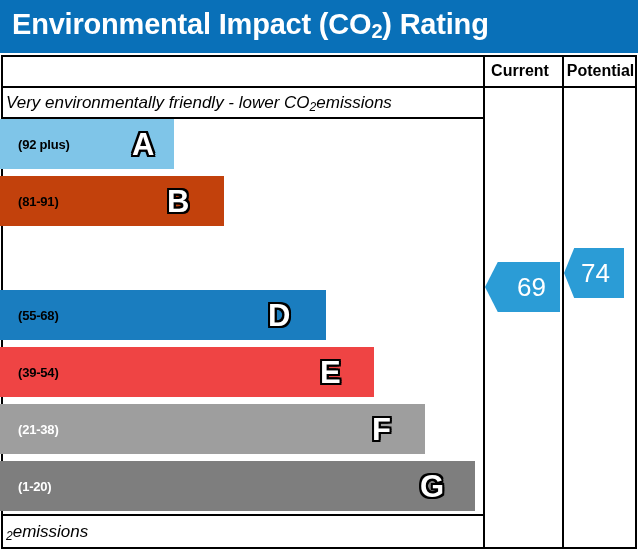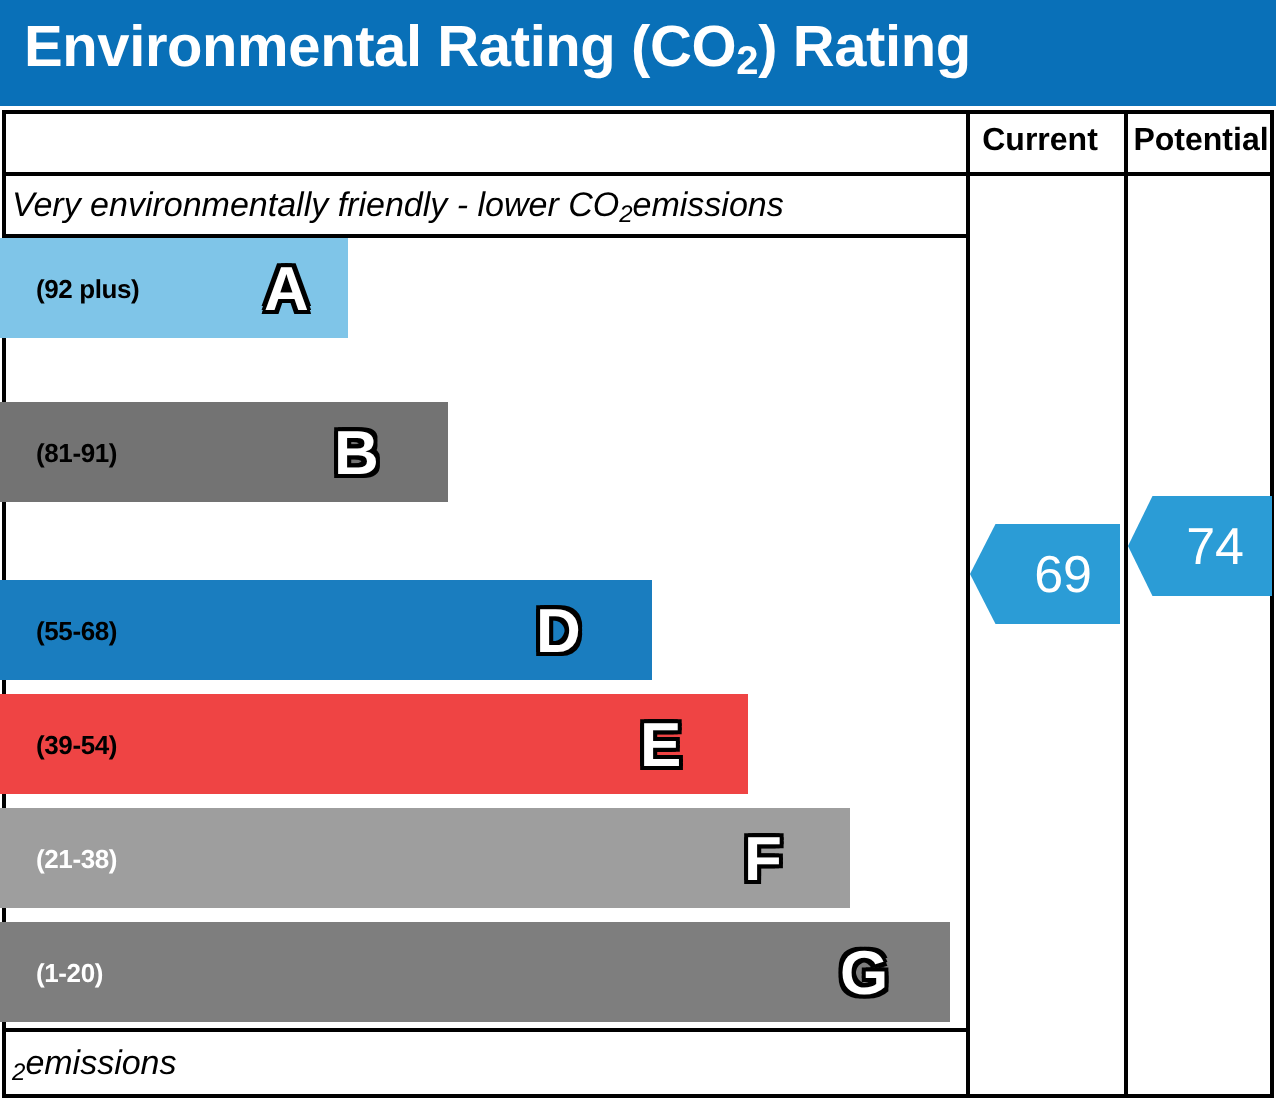--- a/index.html
+++ b/index.html
@@ -177,21 +177,21 @@
     -webkit-text-stroke: 2.4px #000000;
     paint-order: stroke fill;
     text-shadow:
       -2px -2px 0 #000, 2px -2px 0 #000,
       -2px  2px 0 #000, 2px  2px 0 #000,
        0   -2px 0 #000, 0    2px 0 #000,
       -2px  0   0 #000, 2px  0   0 #000;
   }
 
   .band-a { top: 0px;   width: 174px; background: #7FC5E8; }
-  .band-b { top: 57px;  width: 224px; background: #737373; margin-top: 25px; }
+  .band-b { top: 57px;  width: 224px; background: #c2410c; }
   .band-c { top: 114px; width: 275px; background: #1C93CE; }
   .band-d { top: 171px; width: 326px; background: #1A7DBF; }
   .band-e { top: 228px; width: 374px; background: #ef4444; }
   .band-f { top: 285px; width: 425px; background: #9E9E9E; }
   .band-g { top: 342px; width: 475px; background: #7E7E7E; }
 
   .txt-black { color: #000000; }
   .txt-white { color: #ffffff; }
 
   
@@ -212,30 +212,30 @@
     line-height: 1;
   }
   .arrow-current {
     left: 485px;
     top: 262px;
     width: 75px;
   }
   .arrow-potential {
     left: 564px;
     top: 248px;
-    width: 72px;
+    width: 60px;
   }
 </style>
 </head>
 <body>
 
 <div id="chart">
 
   <div class="title-banner">
-    <div class="title-text"><span>Environmental Rating (CO</span><span class="sub">2</span><span>) Rating</span></div>
+    <div class="title-text"><span>Environmental Impact (CO</span><span class="sub">2</span><span>) Rating</span></div>
   </div>
 
   <div class="table-frame"></div>
 
   <div class="header-row">
     <div class="col-head col-head-current">Current</div>
     <div class="col-head col-head-potential">Potential</div>
   </div>
 
   <div class="hline hline-head"></div>

